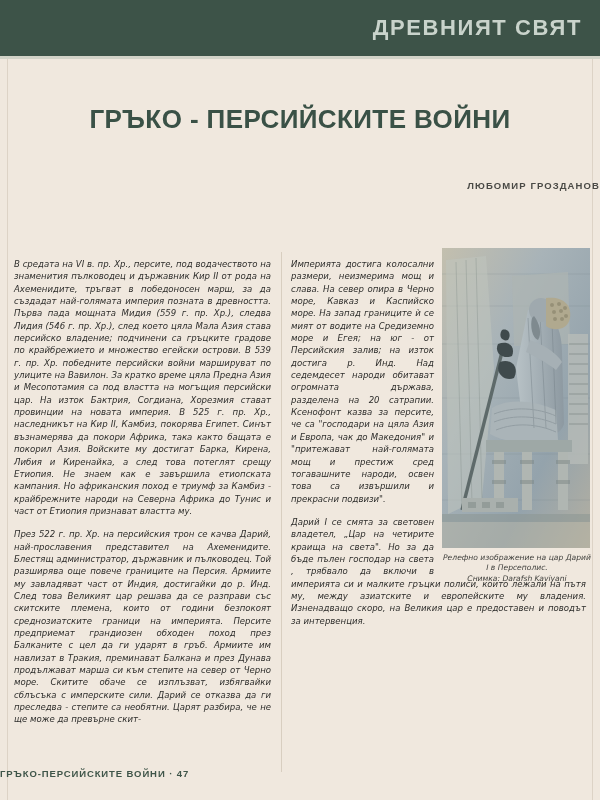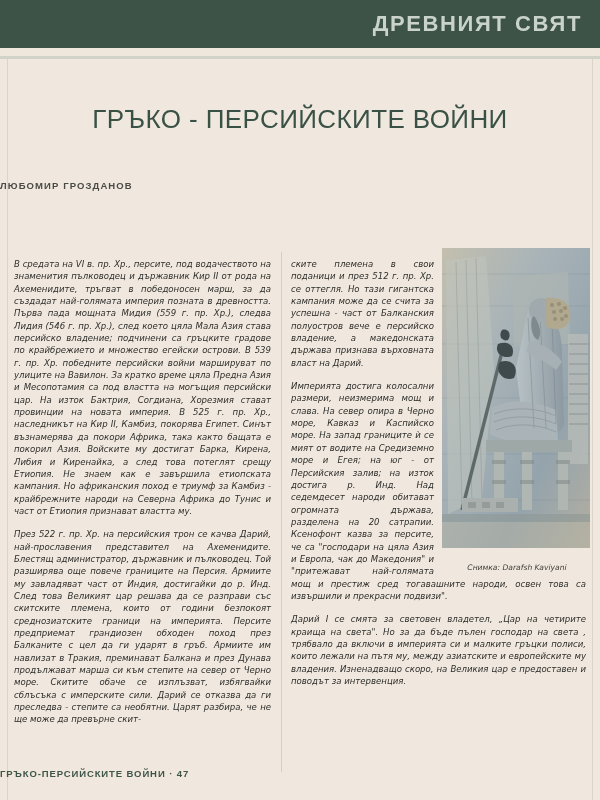--- a/index.html
+++ b/index.html
@@ -13,21 +13,21 @@
     font-family: "DejaVu Sans", sans-serif;
     overflow: hidden;
     position: relative;
   }
 
   
   .banner {
     position: absolute;
     left: 0; top: 0;
     width: 600px;
-    height: 48px;
+    height: 56px;
     background: #3d5348;
     box-sizing: border-box;
     display: flex;
     align-items: center;
     justify-content: flex-end;
     padding-right: 18px;
   }
   .banner-title {
     color: #c9d3cb;
     font-family: "Liberation Sans", sans-serif;
@@ -67,28 +67,28 @@
 
   
   .headline {
     position: absolute;
     left: 0; top: 104px;
     width: 600px;
     text-align: center;
     color: #3a5146;
     font-family: "Liberation Sans", sans-serif;
     font-size: 26px;
-    font-weight: normal;
+    font-weight: bold;
     letter-spacing: .4px;
   }
   .byline {
     position: absolute;
     left: 0; top: 180px;
     width: 600px;
-    text-align: left;
+    text-align: right;
     color: #4a4a46;
     font-family: "Liberation Sans", sans-serif;
     font-size: 9.5px;
     font-weight: bold;
     letter-spacing: 1.1px;
   }
 
   
   .col-rule {
     position: absolute;
@@ -185,21 +185,20 @@
 
 <div class="col-rule"></div>
 
 <div class="col col-left">
   <p>В средата на VI в. пр. Хр., персите, под водачеството на знаменития пълководец и държавник Кир II от рода на Ахеменидите, тръгват в победоносен марш, за да създадат най-голямата империя позната в древността. Първа пада мощната Мидия (559 г. пр. Хр.), следва Лидия (546 г. пр. Хр.), след което цяла Мала Азия става персийско владение; подчинени са гръцките градове по крайбрежието и множество егейски острови. В 539 г. пр. Хр. победните персийски войни маршируват по улиците на Вавилон. За кратко време цяла Предна Азия и Месопотамия са под властта на могъщия персийски цар. На изток Бактрия, Согдиана, Хорезмия стават провинции на новата империя. В 525 г. пр. Хр., наследникът на Кир II, Камбиз, покорява Египет. Синът възнамерява да покори Африка, така както бащата е покорил Азия. Войските му достигат Барка, Кирена, Либия и Киренайка, а след това потеглят срещу Етиопия. Не знаем как е завършила етиопската кампания. Но африканския поход е триумф за Камбиз - крайбрежните народи на Северна Африка до Тунис и част от Етиопия признават властта му.</p>
   <p>През 522 г. пр. Хр. на персийския трон се качва Дарий, най-прославения представител на Ахеменидите. Блестящ администратор, държавник и пълководец. Той разширява още повече границите на Персия. Армиите му завладяват част от Индия, достигайки до р. Инд. След това Великият цар решава да се разправи със скитските племена, които от години безпокоят среднозиатските граници на империята. Персите предприемат грандиозен обходен поход през Балканите с цел да ги ударят в гръб. Армиите им навлизат в Тракия, преминават Балкана и през Дунава продължават марша си към степите на север от Черно море. Скитите обаче се изплъзват, избягвайки сблъсъка с имперските сили. Дарий се отказва да ги преследва - степите са необятни. Царят разбира, че не ще може да превърне скит-</p>
 </div>
 
 <div class="col col-right">
   <div class="photo-float"></div>
-  <p>ските племена в свои поданици и през 512 г. пр. Хр. се оттегля. Но тази гигантска кампания може да се счита за успешна - част от Балканския полуостров вече е персийско владение, а македонската държава признава върховната власт на Дарий.</p>
   <p>Империята достига колосални размери, неизмерима мощ и слава. На север опира в Черно море, Кавказ и Каспийско море. На запад границите ѝ се мият от водите на Средиземно море и Егея; на юг - от Персийския залив; на изток достига р. Инд. Над седемдесет народи обитават огромната държава, разделена на 20 сатрапии. Ксенофонт казва за персите, че са "господари на цяла Азия и Европа, чак до Македония" и "притежават най-голямата мощ и престиж сред тогавашните народи, освен това са извършили и прекрасни подвизи".</p>
   <p>Дарий I се смята за световен владетел, „Цар на четирите краища на света". Но за да бъде пълен господар на света , трябвало да включи в империята си и малките гръцки полиси, които лежали на пътя му, между азиатските и европейските му владения. Изненадващо скоро, на Великия цар е предоставен и поводът за интервенция.</p>
 </div>
 
 <div class="photo-wrap">
   <div class="photo">
     <svg width="148" height="300" viewBox="0 0 148 300">
       <defs>
         <linearGradient id="stone" x1="0" y1="0" x2="1" y2="1">
           <stop offset="0%" stop-color="#c3bfae"></stop>
@@ -306,17 +305,18 @@
         <rect x="54" y="254" width="8" height="6"></rect>
       </g>
 
       <rect x="0" y="266" width="148" height="8" fill="#8e9794" opacity=".6"></rect>
       <rect x="0" y="274" width="148" height="26" fill="#b6b3a4" opacity=".5"></rect>
     </svg>
   </div>
 </div>
 
 <div class="caption">
+  <span>Релефно изображение на цар Дарий I в Персеполис.</span>
   <br>
   <span>Снимка: Darafsh Kaviyani</span>
 </div>
 
 <div class="footer">ГРЪКО-ПЕРСИЙСКИТЕ ВОЙНИ · 47</div>
 
 </body></html>

